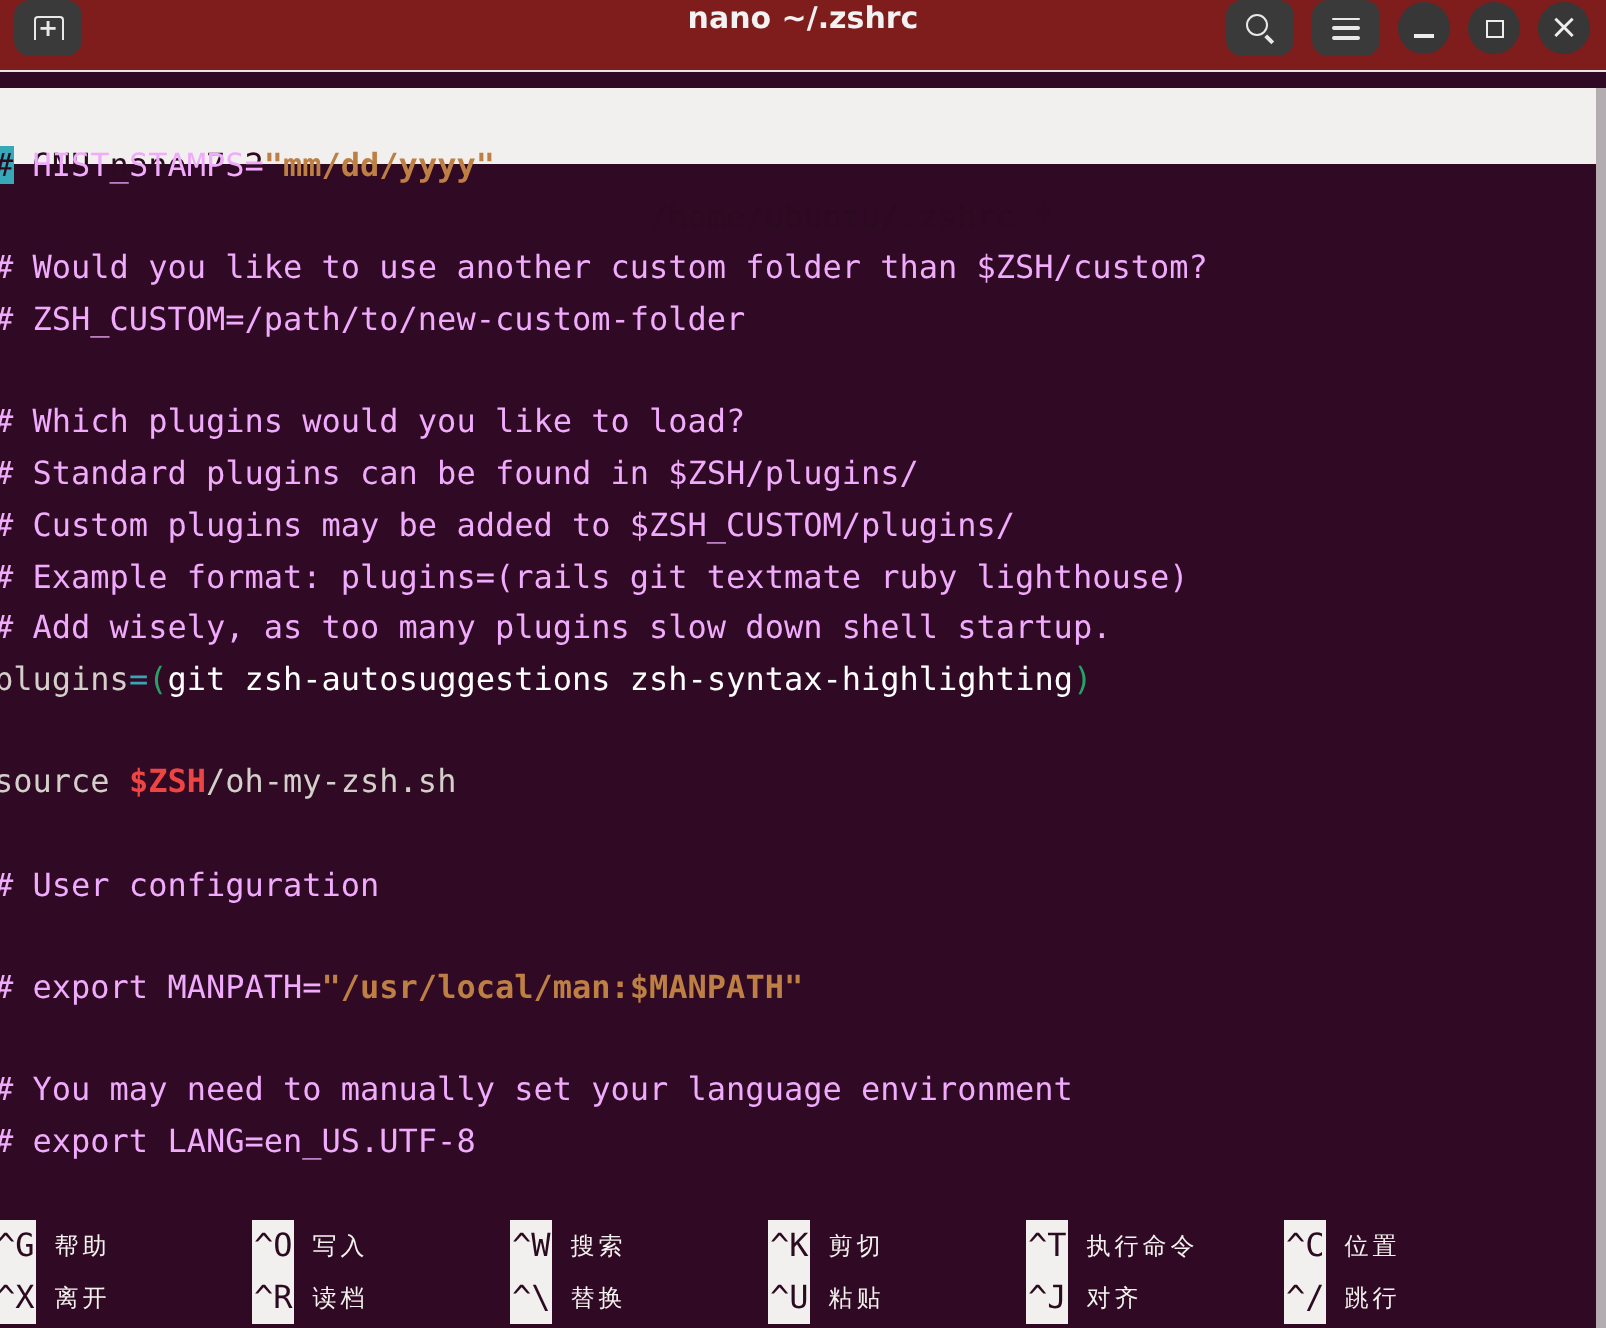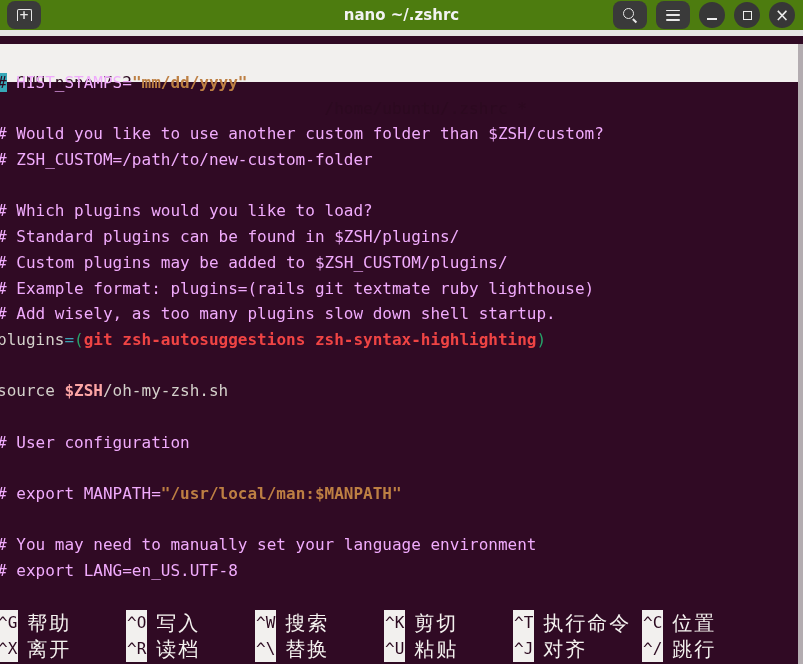--- a/index.html
+++ b/index.html
@@ -3,23 +3,23 @@
 <meta charset="utf-8">
 <style>
   * { margin:0; padding:0; box-sizing:border-box; }
   html,body { width:803px; height:664px; overflow:hidden; background:#000; }
   body { font-family:"DejaVu Sans", "Liberation Sans", sans-serif; }
 
   .window { width:803px; height:664px; display:flex; flex-direction:column; }
 
   
   .titlebar {
-    height:36px; background:#4d7c0f; flex:0 0 36px;
-    display:flex; align-items:center; position:relative;
-    border-bottom:6px solid #e5e5e5;
+    height:36px; background:#7f1d1d; flex:0 0 36px;
+    display:flex; align-items:flex-start; position:relative;
+    border-bottom:1px solid #e5e5e5;
   }
   .tb-btn {
     background:#3a3a3a; border-radius:8px; width:34px; height:28px;
     display:flex; align-items:center; justify-content:center; flex:0 0 auto;
   }
   .tb-btn.newtab { margin-left:7px; }
   .tb-title {
     position:absolute; left:0; right:0; text-align:center;
     color:#f2f2f2; font-weight:bold; font-size:15px; pointer-events:none;
   }
@@ -56,38 +56,38 @@
   }
   .nano-header .version { position:absolute; left:-3px; white-space:pre; }
   .nano-header .file { position:absolute; left:calc(50% - 77px); white-space:pre; }
 
   .editor { position:absolute; top:34px; left:-3px; right:0; }
   .editor .row { height:25.7px; line-height:25.7px; white-space:pre; }
 
   .s-cursor  { background:#37a8b8; color:#2c0a20; }
   .s-comment { color:#f0abfc; }
   .s-string  { color:#bd7f43; font-weight:bold; }
-  .s-red     { color:#fca5a5; font-weight:bold; }
+  .s-red     { color:#ef4444; font-weight:bold; }
   .s-paren   { color:#26a269; }
   .s-op      { color:#3aa4b4; }
   .s-plain   { color:#d3d0ca; }
-  .s-bold    { color:#ef4444; font-weight:bold; }
+  .s-bold    { color:#ffffff; font-weight:normal; }
 
   
   .shortcuts { position:absolute; bottom:2px; left:-3px; width:806px; }
   .sc-row {
     display:grid; grid-template-columns:129px 129px 129px 129px 129px auto;
     height:26px; line-height:26px;
   }
   .sc-cell { display:flex; align-items:center; white-space:pre; overflow:hidden; }
   .sc-key {
     background:#f2f0ee; color:#2c0a20; padding:0 1px; margin-right:9px;
     font-family:"DejaVu Sans Mono", "Liberation Mono", monospace; font-size:16px;
   }
-  .sc-label { color:#f4f2ef; font-size:20px; letter-spacing:2px; }
+  .sc-label { color:#f4f2ef; font-size:12px; letter-spacing:2px; }
 
   
   .scrollbar { position:absolute; top:8px; bottom:0; right:0; width:5px; background:#b3acb0; }
 </style>
 </head>
 <body>
 
 <div class="window">
 
   <div class="titlebar">

